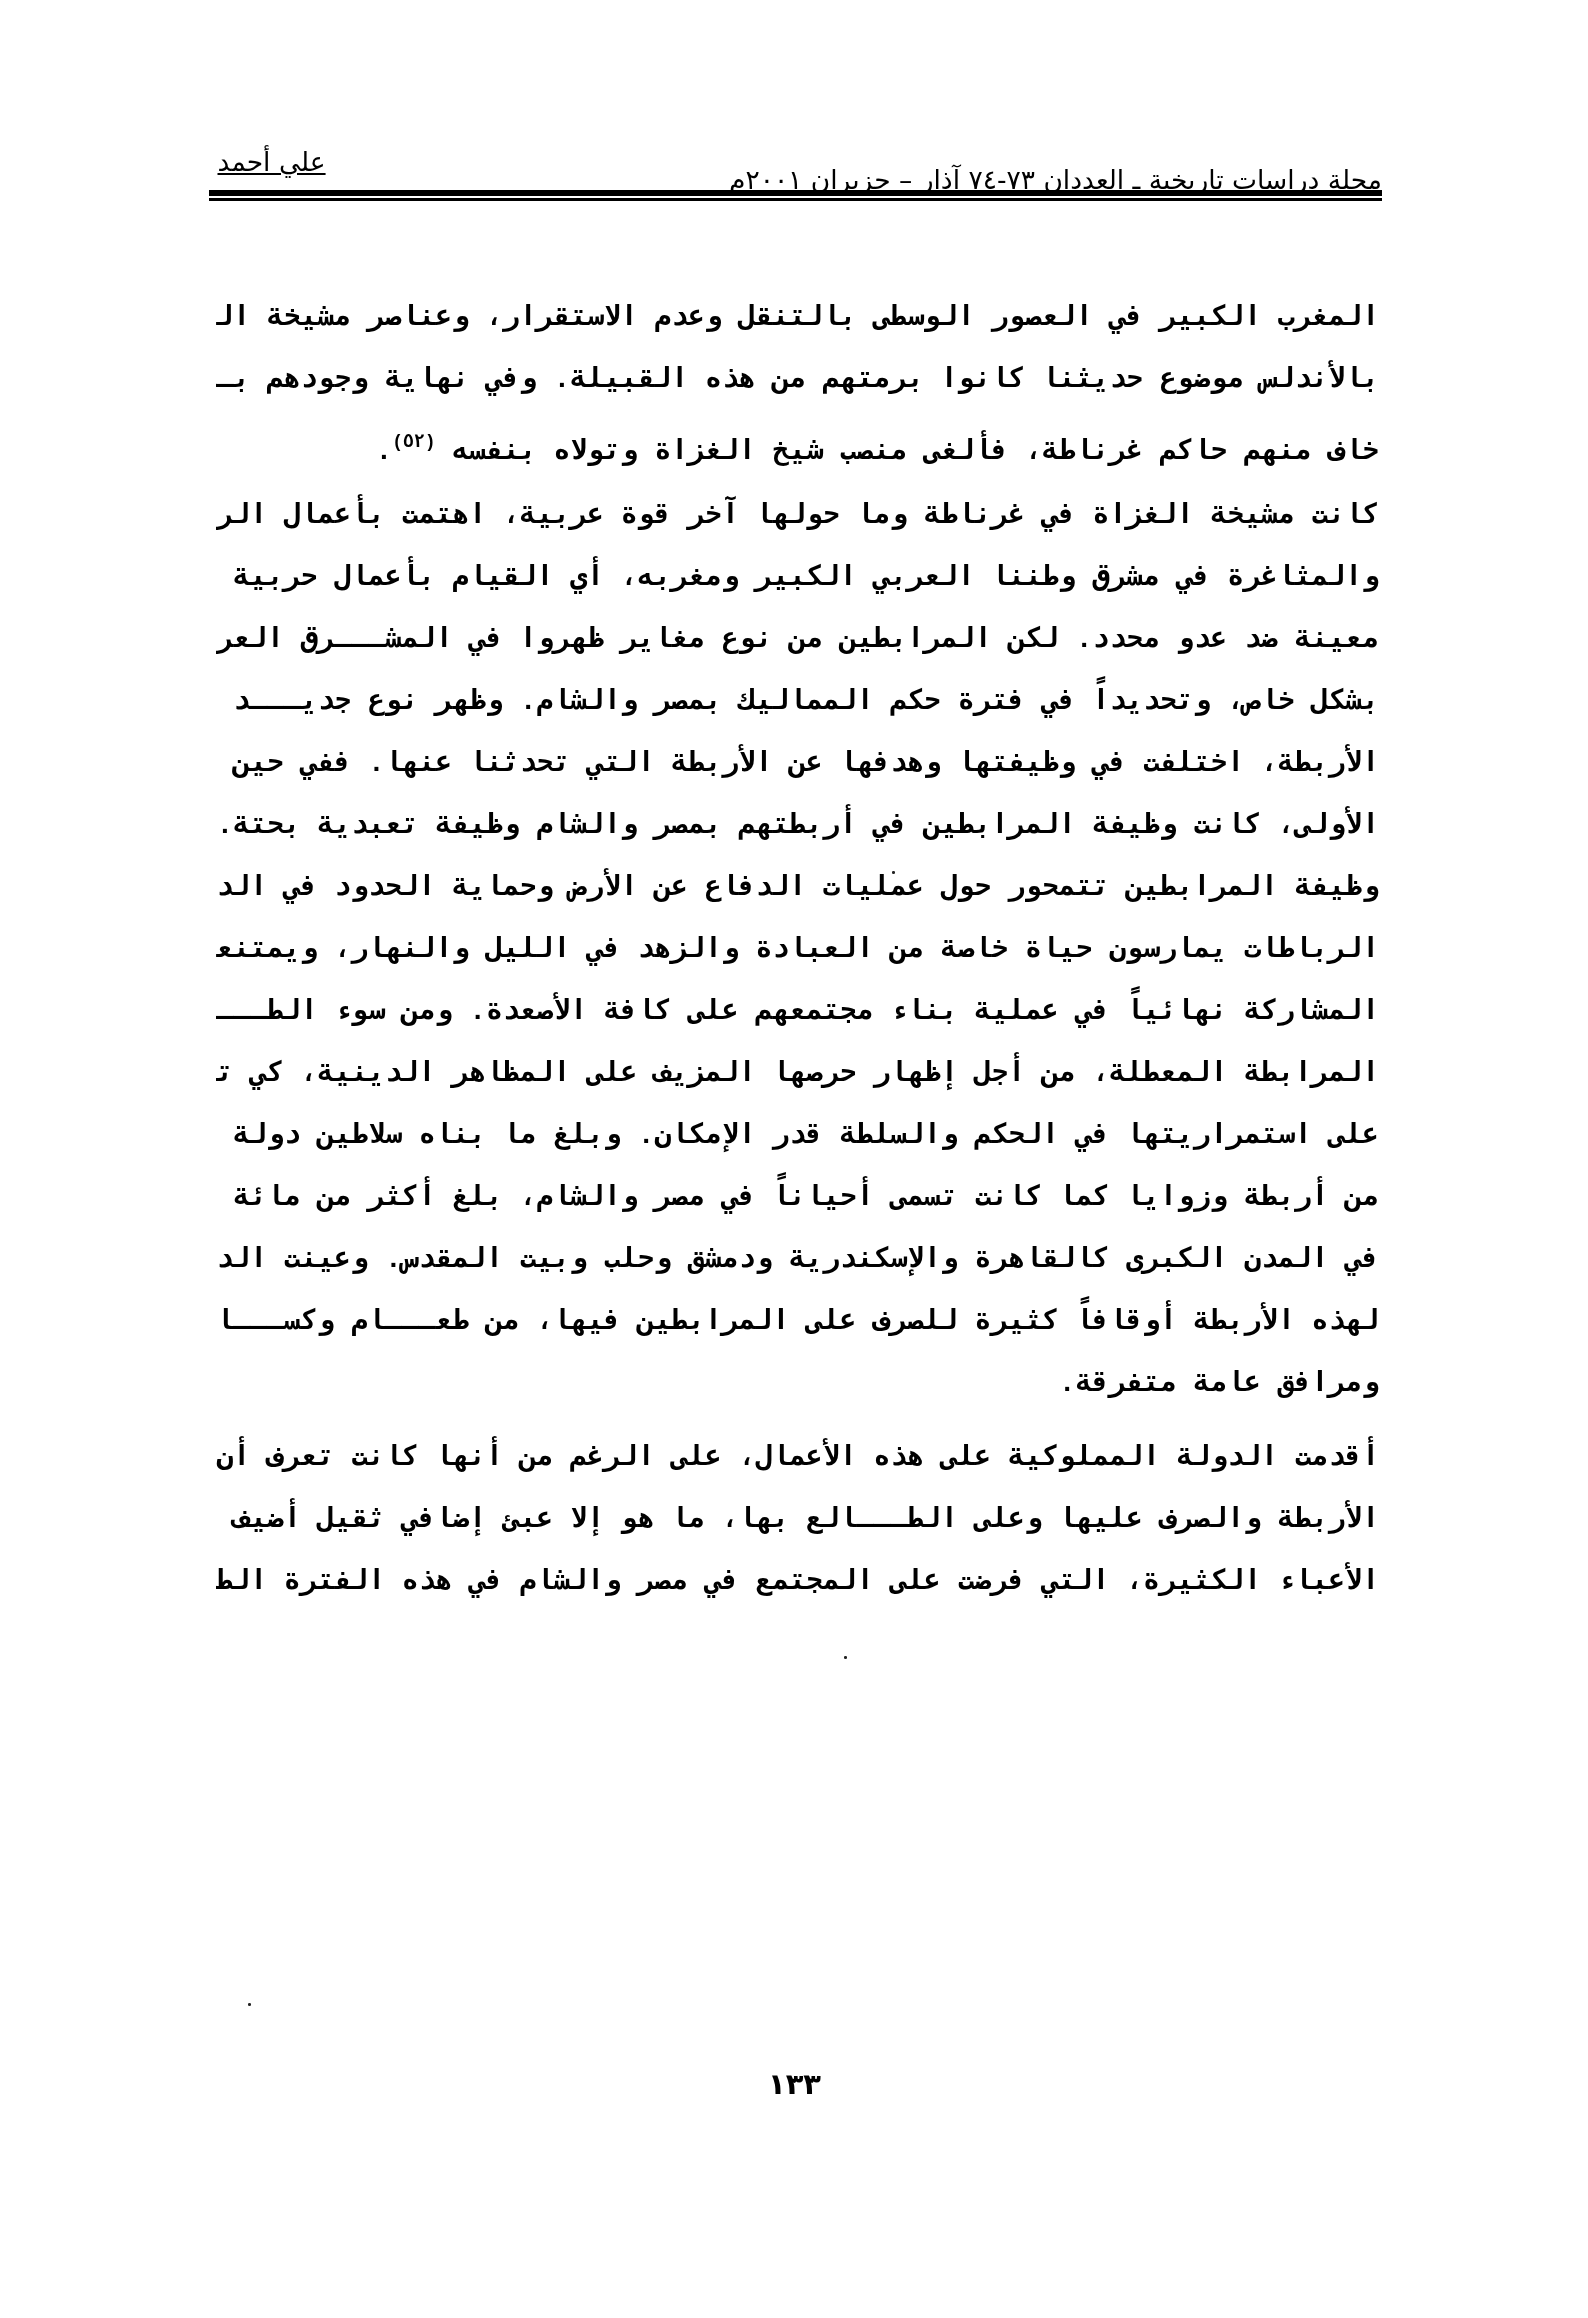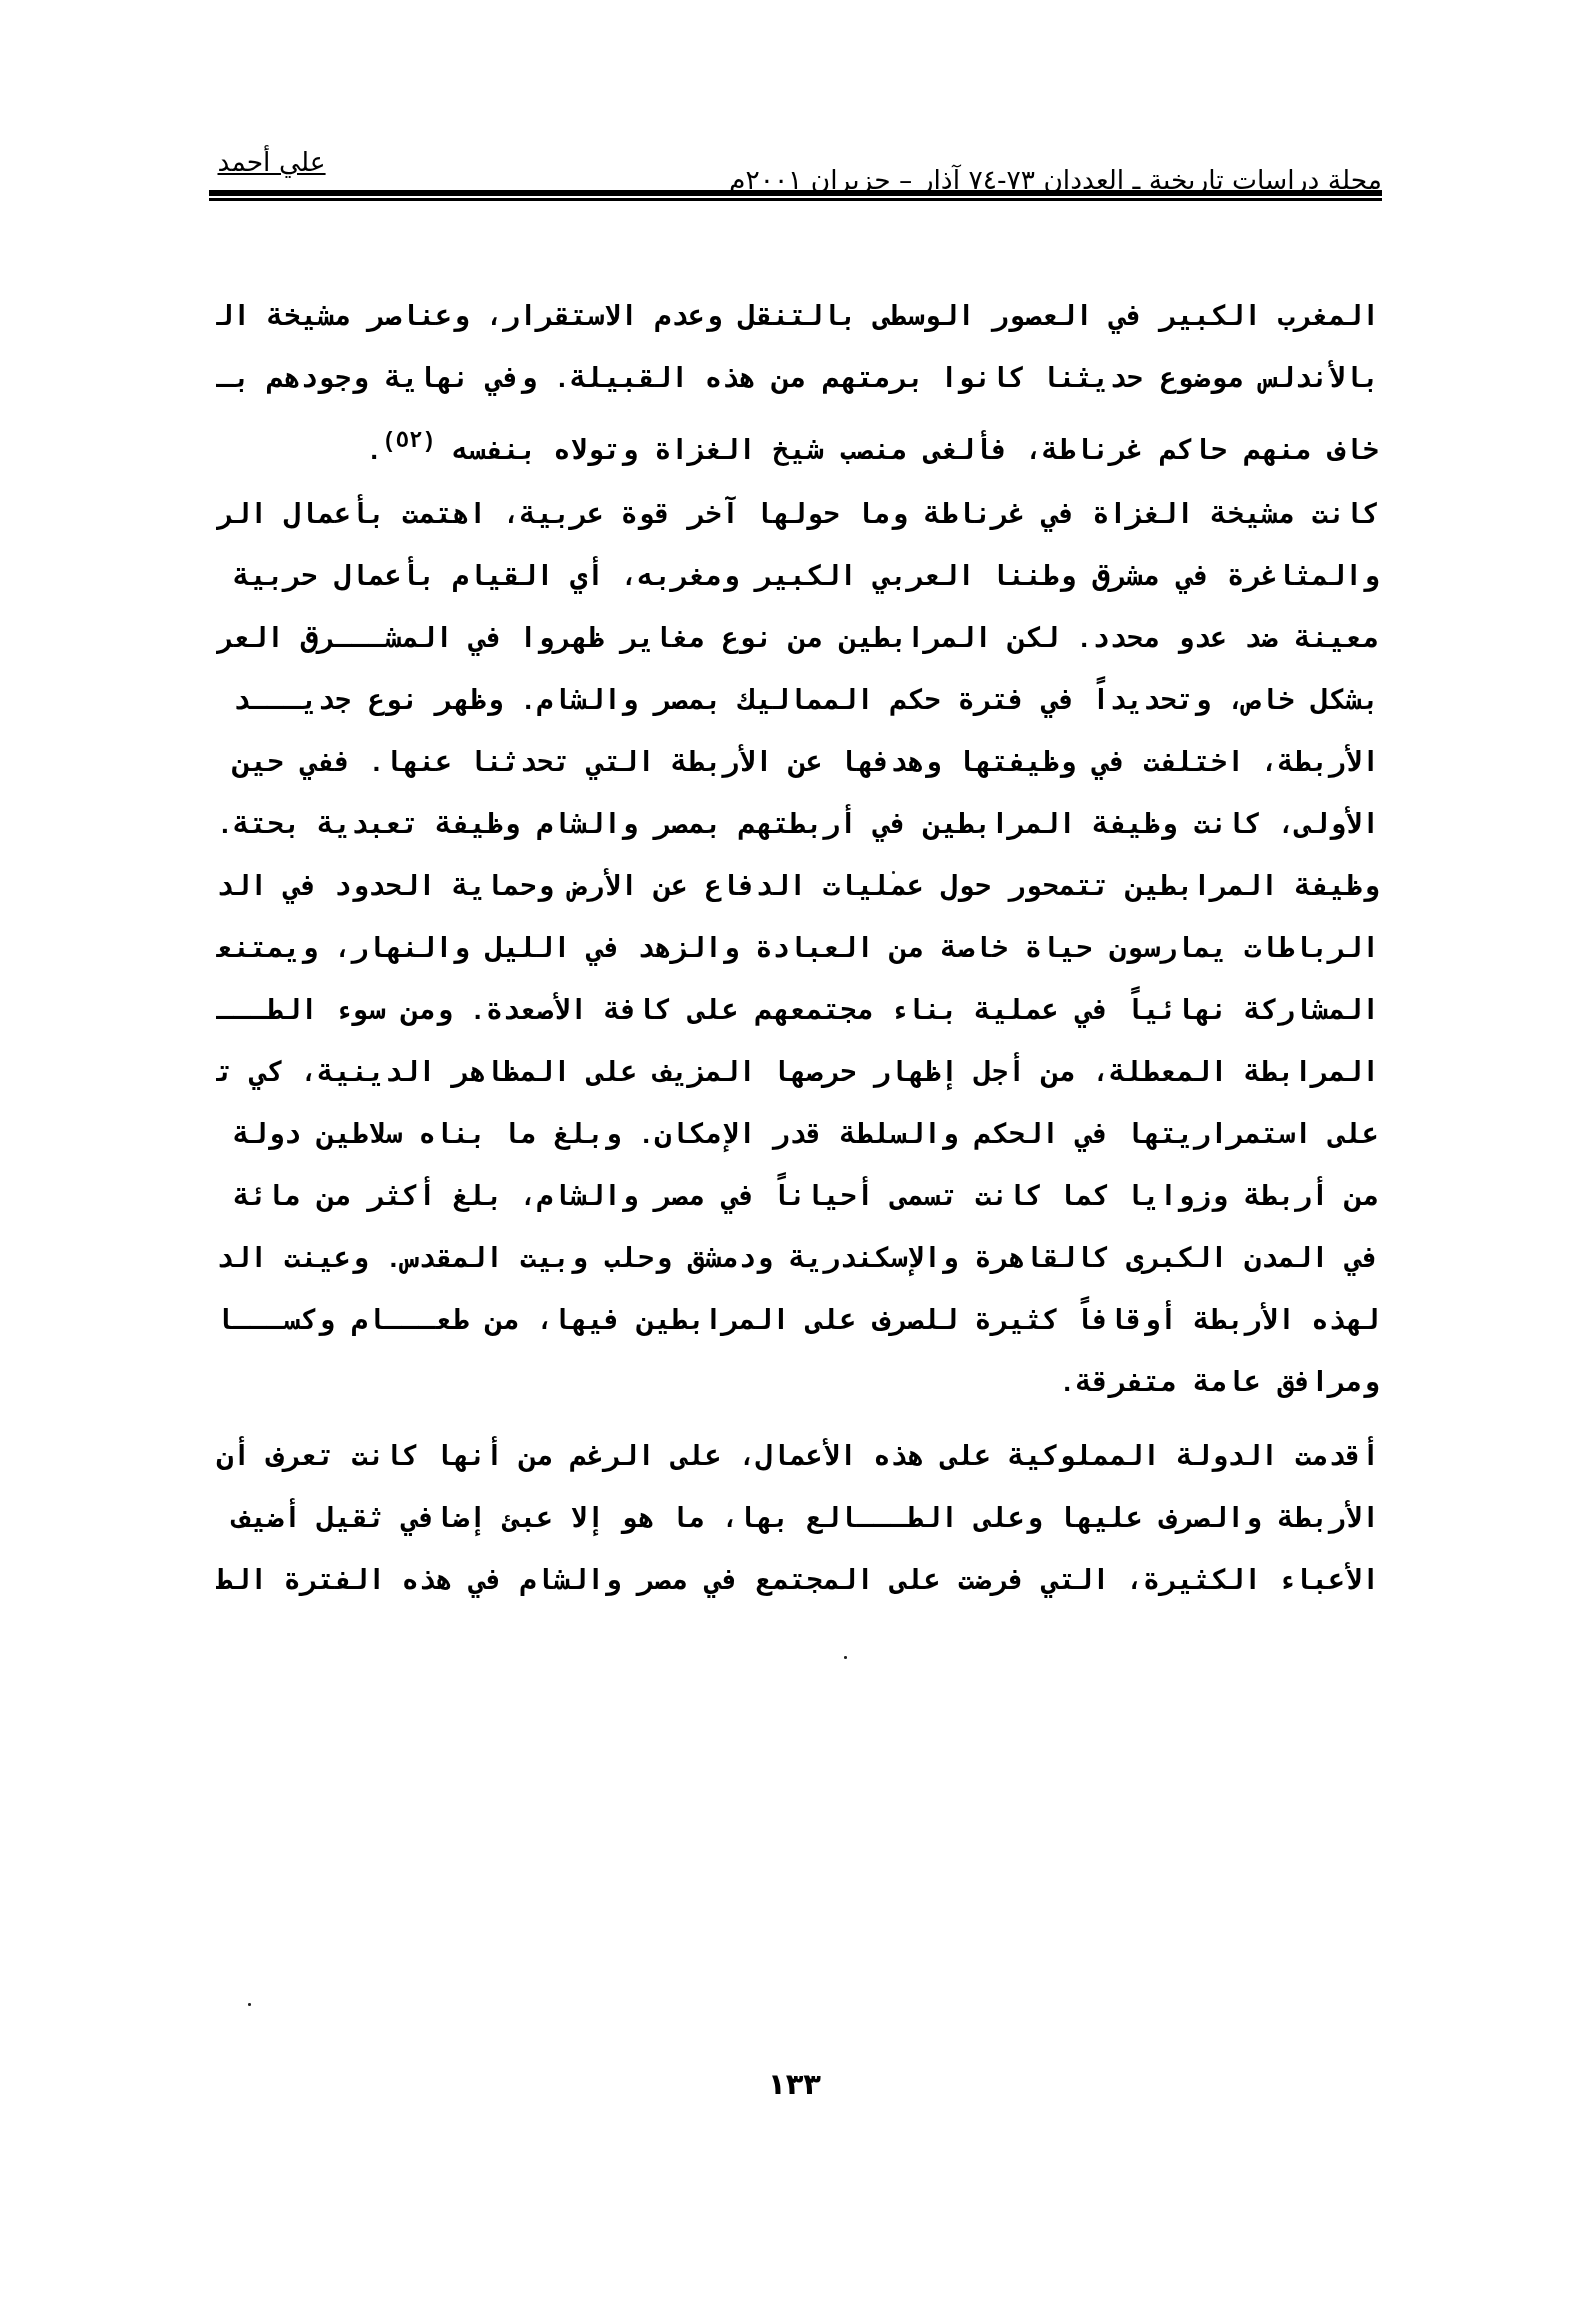--- a/index.html
+++ b/index.html
@@ -88,21 +88,21 @@
       overflow: hidden;
     }
     .line.last {
       text-align-last: right;
     }
     .para-gap {
       display: block;
       height: 12px;
     }
     .footnote-ref {
-      font-size: 22px;
+      font-size: 18px;
       vertical-align: 12px;
       font-weight: bold;
     }
     
     .page-number {
       position: absolute;
       left: 752px;
       width: 85px;
       top: 2067px;
       text-align: center;

